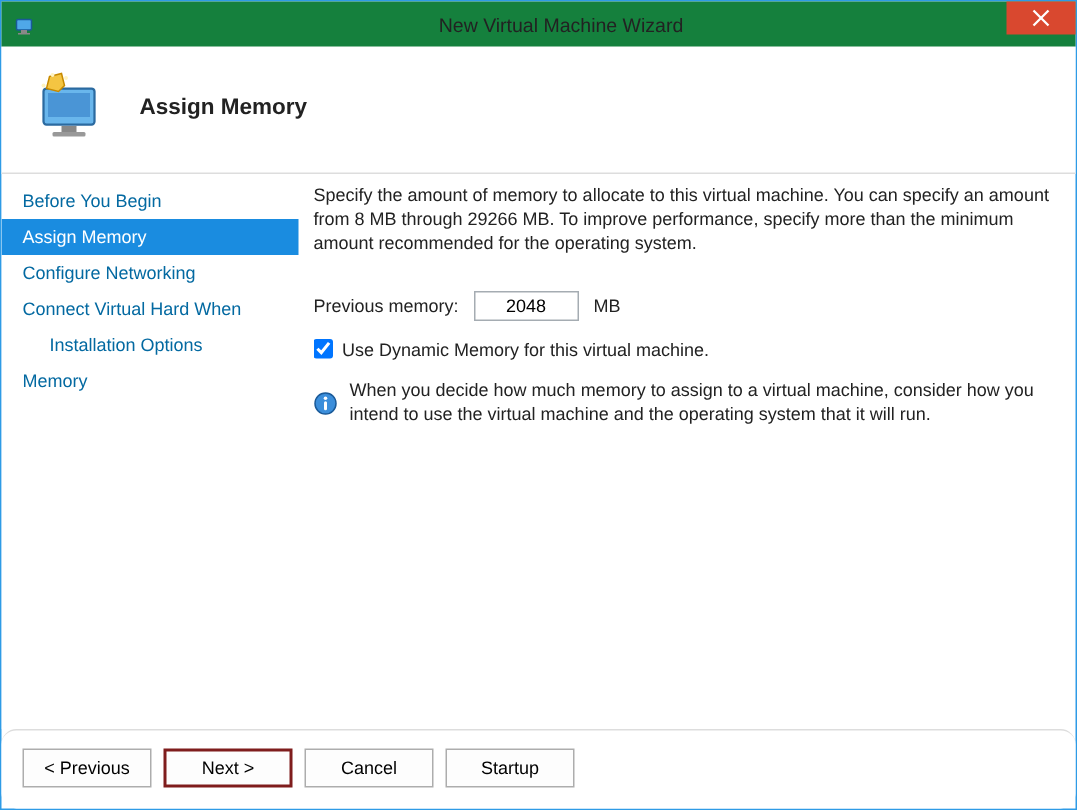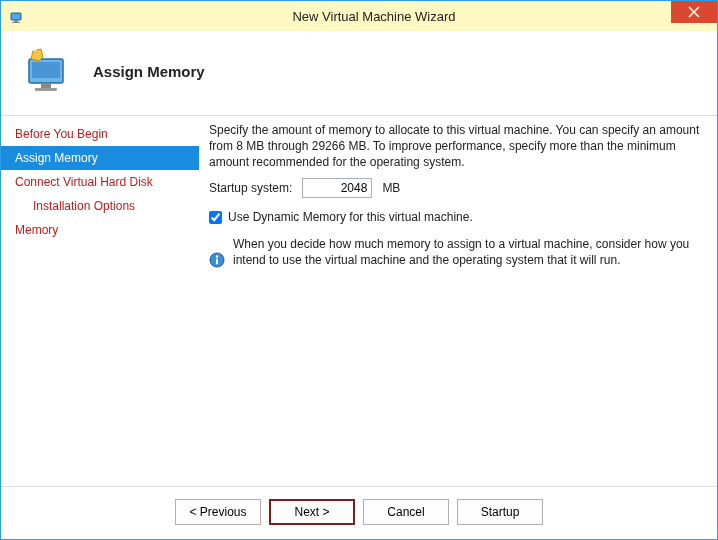--- a/index.html
+++ b/index.html
@@ -15,21 +15,21 @@
   }
   .window {
     width: 718px;
     height: 540px;
     border: 1px solid #2e9be6;
     display: flex;
     flex-direction: column;
     background: #fff;
   }
   .titlebar {
-    background: #fef9c3;
+    background: #15803d;
     height: 30px;
     display: flex;
     align-items: center;
     position: relative;
     padding-left: 8px;
   }
   .titlebar .sysicon {
     width: 16px; height: 16px;
     margin-right: 6px;
   }
@@ -77,91 +77,92 @@
     display: flex;
     overflow: hidden;
   }
   .sidebar {
     width: 198px;
     padding: 6px 0 6px 0;
     background: #fff;
   }
   .sidebar .step {
     padding: 4px 10px 4px 14px;
-    color: #b91c1c;
+    color: #0369a1;
     cursor: pointer;
     font-size: 12px;
     line-height: 16px;
     white-space: nowrap;
   }
   .sidebar .step.active {
     background: #1a8ce0;
     color: #fff;
   }
   .sidebar .step.indent {
     padding-left: 32px;
   }
   .content {
     flex: 1;
     padding: 6px 16px 6px 10px;
     color: #222;
     font-size: 12px;
   }
   .content .desc {
     line-height: 16px;
-    margin-bottom: 8px;
+    margin-bottom: 24px;
   }
   .content .row {
     display: flex;
     align-items: center;
     margin-bottom: 12px;
   }
   .content .label {
     margin-right: 10px;
   }
   .content input[type=text] {
     width: 70px;
     height: 20px;
     border: 1px solid #a5acb2;
-    text-align: right;
+    text-align: center;
     padding: 0 4px;
     font-size: 12px;
     font-family: inherit;
   }
   .content .unit {
     margin-left: 10px;
   }
   .content .checkrow {
     display: flex;
-    align-items: flex-end;
+    align-items: flex-start;
     margin-bottom: 12px;
   }
   .content .checkrow input[type=checkbox] {
     margin: 0 6px 0 0;
   }
   .content .inforow {
     display: flex;
-    align-items: flex-end;
+    align-items: center;
   }
   .content .inforow .info-icon {
     width: 16px; height: 16px;
     flex-shrink: 0;
     margin-right: 8px;
     margin-top: 1px;
   }
   .content .inforow .info-text {
     line-height: 16px;
   }
   .footer {
     border-top: 1px solid #ddd;
     padding: 12px 14px 14px 14px;
     display: flex;
-    justify-content: center;
+    justify-content: flex-start;
     background: #fff;
     gap: 8px;
+    border-radius: 10px;
   }
   .footer button {
     width: 86px;
     height: 26px;
     border: 1px solid #adadad;
     background: #fdfdfd;
     font-size: 12px;
     font-family: inherit;
     cursor: pointer;
   }
@@ -205,30 +206,31 @@
         <circle cx="10" cy="10" r="1.3" fill="#fff4c2"></circle>
       </svg>
     </span>
     <h1>Assign Memory</h1>
   </div>
 
   <div class="body">
     <div class="sidebar">
       <div class="step">Before You Begin</div>
       <div class="step active">Assign Memory</div>
-      <div class="step">Connect Virtual Hard Disk</div>
+      <div class="step">Configure Networking</div>
+      <div class="step">Connect Virtual Hard When</div>
       <div class="step indent">Installation Options</div>
       <div class="step">Memory</div>
     </div>
 
     <div class="content">
       <div class="desc">Specify the amount of memory to allocate to this virtual machine. You can specify an amount from 8 MB through 29266 MB. To improve performance, specify more than the minimum amount recommended for the operating system.</div>
 
       <div class="row">
-        <span class="label">Startup system:</span>
+        <span class="label">Previous memory:</span>
         <input type="text" value="2048" style="">
         <span class="unit">MB</span>
       </div>
 
       <div class="checkrow">
         <input type="checkbox" checked="" style="">
         <span>Use Dynamic Memory for this virtual machine.</span>
       </div>
 
       <div class="inforow">

